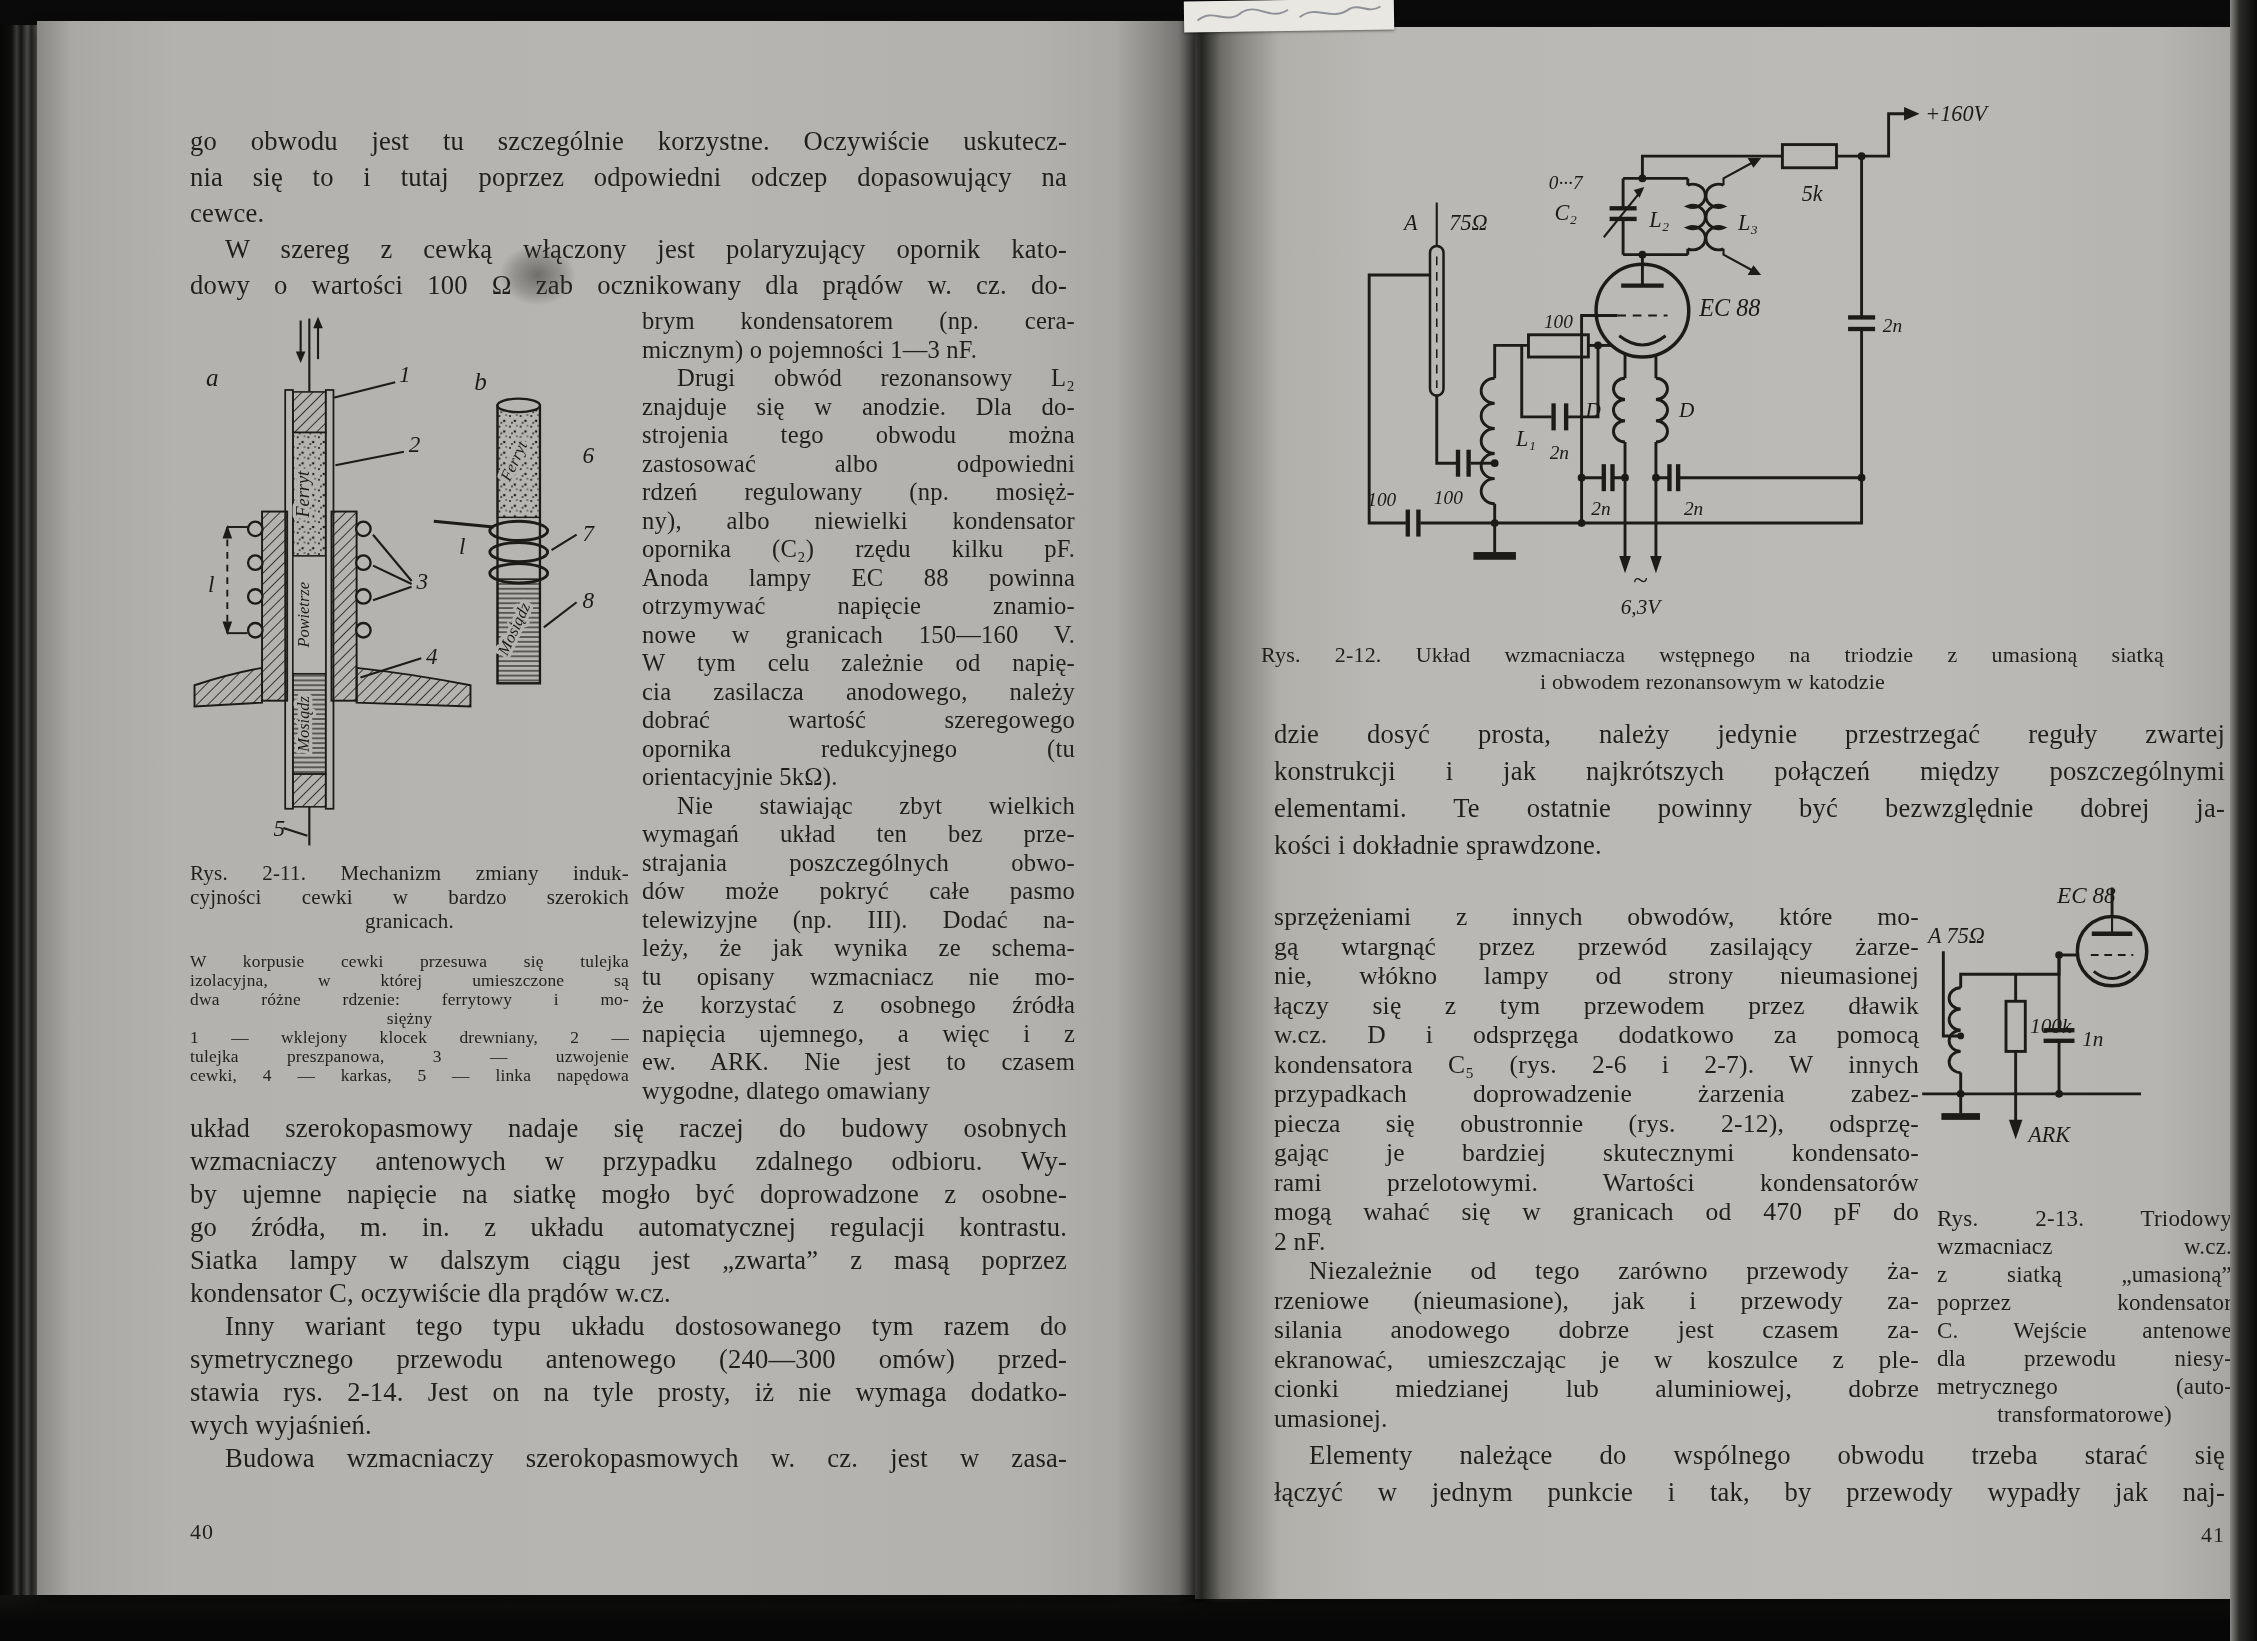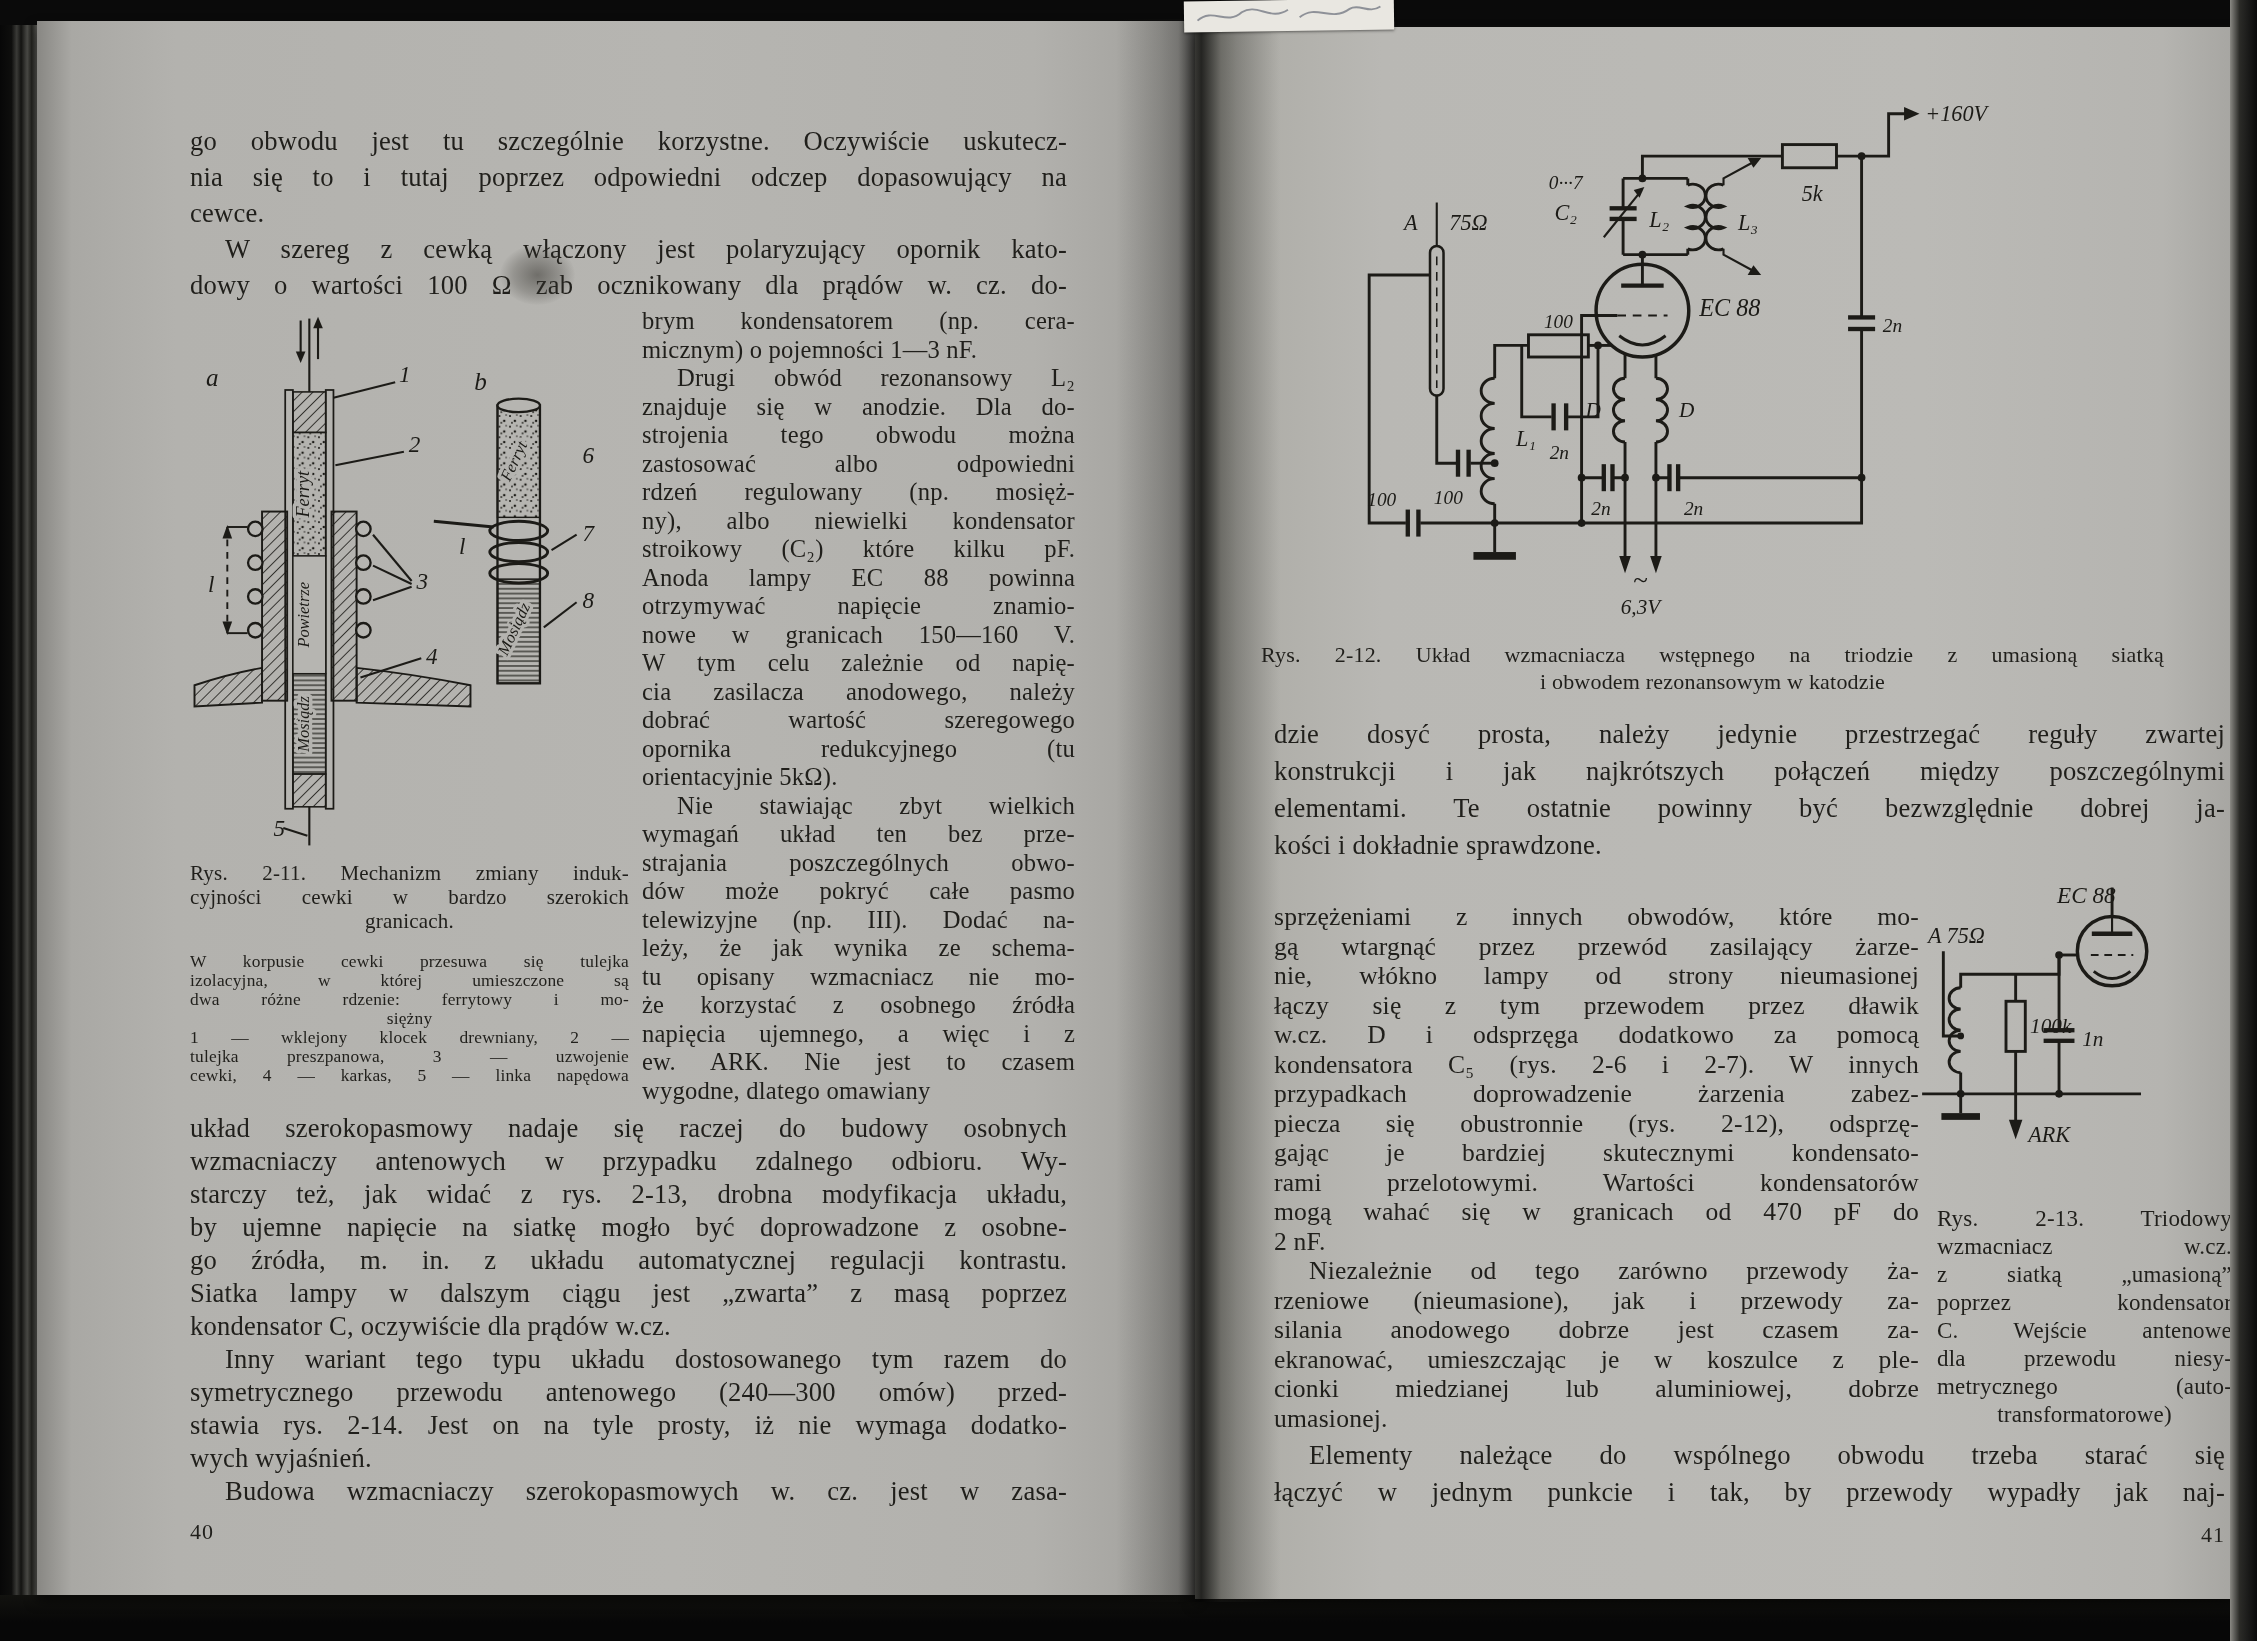--- a/index.html
+++ b/index.html
@@ -199,21 +199,21 @@
 
     <div class="tb lcol" style="left:589px;top:286px;">
       <span class="ln">brym kondensatorem (np. cera-</span>
       <span class="ln end">micznym) o pojemności 1—3 nF.</span>
       <span class="ln ind">Drugi obwód rezonansowy L₂</span>
       <span class="ln">znajduje się w anodzie. Dla do-</span>
       <span class="ln">strojenia tego obwodu można</span>
       <span class="ln">zastosować albo odpowiedni</span>
       <span class="ln">rdzeń regulowany (np. mosięż-</span>
       <span class="ln">ny), albo niewielki kondensator</span>
-      <span class="ln">stroikowy (C₂) które kilku pF.</span>
+      <span class="ln">opornika (C₂) rzędu kilku pF.</span>
       <span class="ln">Anoda lampy EC 88 powinna</span>
       <span class="ln">otrzymywać napięcie znamio-</span>
       <span class="ln">nowe w granicach 150—160 V.</span>
       <span class="ln">W tym celu zależnie od napię-</span>
       <span class="ln">cia zasilacza anodowego, należy</span>
       <span class="ln">dobrać wartość szeregowego</span>
       <span class="ln">opornika redukcyjnego (tu</span>
       <span class="ln end">orientacyjnie 5kΩ).</span>
       <span class="ln ind">Nie stawiając zbyt wielkich</span>
       <span class="ln">wymagań układ ten bez prze-</span>
@@ -224,21 +224,20 @@
       <span class="ln">tu opisany wzmacniacz nie mo-</span>
       <span class="ln">że korzystać z osobnego źródła</span>
       <span class="ln">napięcia ujemnego, a więc i z</span>
       <span class="ln">ew. ARK. Nie jest to czasem</span>
       <span class="ln end">wygodne, dlatego omawiany</span>
     </div>
 
     <div class="tb lp2" style="left:137px;top:1091px;">
       <span class="ln">układ szerokopasmowy nadaje się raczej do budowy osobnych</span>
       <span class="ln">wzmacniaczy antenowych w przypadku zdalnego odbioru. Wy-</span>
-      <span class="ln">starczy też, jak widać z rys. 2-13, drobna modyfikacja układu,</span>
       <span class="ln">by ujemne napięcie na siatkę mogło być doprowadzone z osobne-</span>
       <span class="ln">go źródła, m. in. z układu automatycznej regulacji kontrastu.</span>
       <span class="ln">Siatka lampy w dalszym ciągu jest „zwarta” z masą poprzez</span>
       <span class="ln end">kondensator C, oczywiście dla prądów w.cz.</span>
       <span class="ln ind">Inny wariant tego typu układu dostosowanego tym razem do</span>
       <span class="ln">symetrycznego przewodu antenowego (240—300 omów) przed-</span>
       <span class="ln">stawia rys. 2-14. Jest on na tyle prosty, iż nie wymaga dodatko-</span>
       <span class="ln end">wych wyjaśnień.</span>
       <span class="ln ind">Budowa wzmacniaczy szerokopasmowych w. cz. jest w zasa-</span>
     </div>

